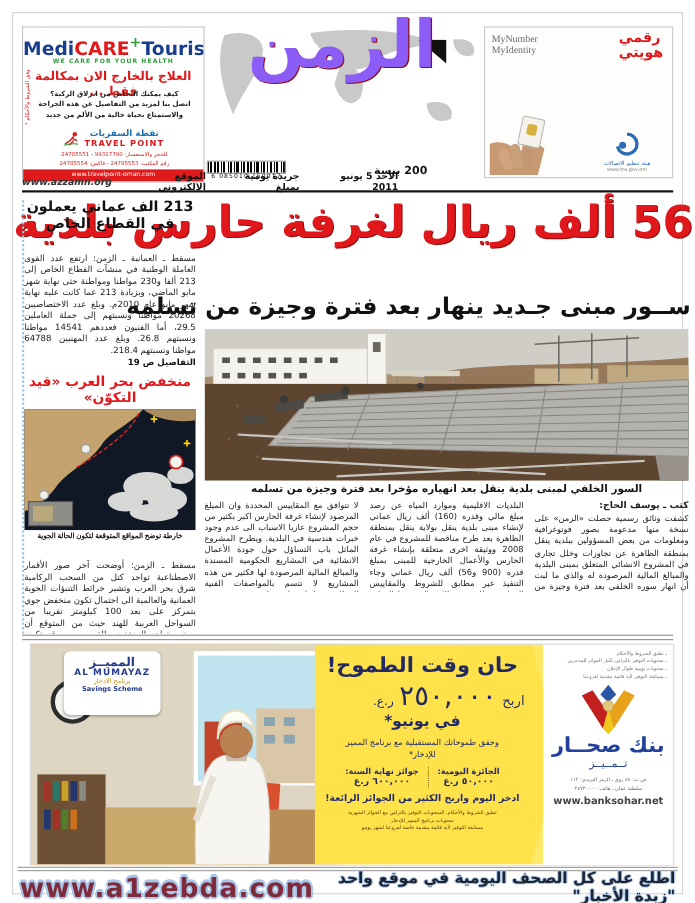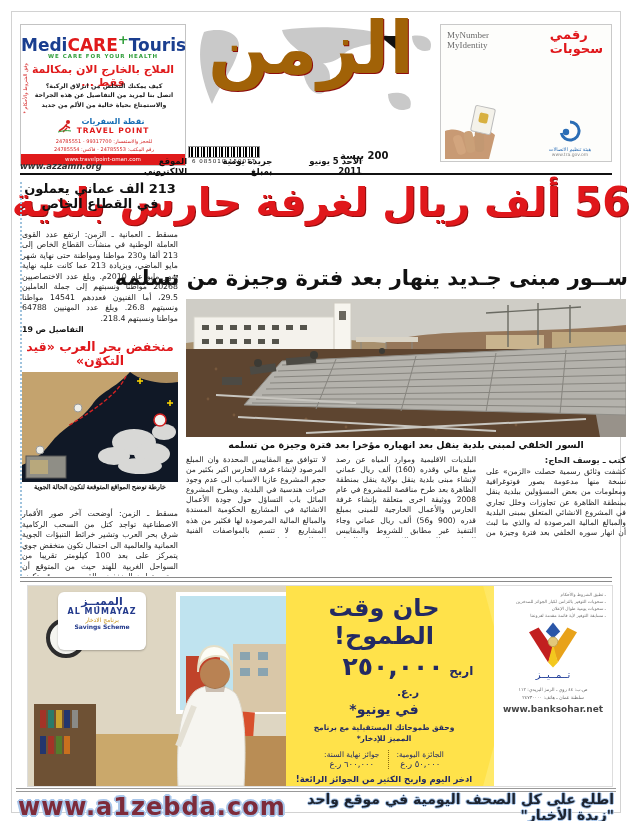--- a/index.html
+++ b/index.html
@@ -17,21 +17,21 @@
   .mc-body { position:absolute; left:8px; top:56px; width:150px; direction:rtl; text-align:center; font-size:6.3px; font-weight:bold; color:#222; white-space:pre-line; line-height:1.5; }
   .mc-travel { position:absolute; left:0; top:92px; width:100%; display:flex; justify-content:center; align-items:center; gap:4px; }
   .mc-travel-txt { text-align:center; }
   .mc-travel-ar { font-size:8px; color:#1a6fb5; font-weight:bold; direction:rtl; }
   .mc-travel-en { font-size:7.5px; color:#e01a1b; font-weight:bold; letter-spacing:1px; }
   .mc-contact { position:absolute; left:4px; top:113px; width:158px; direction:rtl; text-align:center; font-size:5px; color:#d42020; white-space:pre-line; line-height:1.5; }
   .mc-bar { position:absolute; left:0; bottom:0; width:100%; height:11px; background:#e01a1b; color:#fff; font-size:5.5px; text-align:center; line-height:11px; }
 
   .masthead { position:absolute; left:190px; top:20px; width:246px; height:128px; }
   .worldmap { position:absolute; left:0; top:6px; width:246px; height:112px; }
-  .paper-title { position:absolute; right:2px; top:-14px; width:100%; text-align:center; font-size:72px; font-weight:bold; color:#a16207; direction:rtl; text-shadow:1px 1px 0 #8e0d0d; }
+  .paper-title { position:absolute; right:2px; top:-14px; width:100%; text-align:center; font-size:60px; font-weight:bold; color:#8b5cf6; direction:rtl; text-shadow:1px 1px 0 #8e0d0d; }
   .title-accent { position:absolute; right:30px; top:16px; width:26px; height:22px; background:#111; clip-path:polygon(0 0,100% 0,100% 100%); }
   .price { position:absolute; left:340px; top:150px; font-size:10px; font-weight:bold; color:#111; direction:rtl; }
   .barcode-wrap { position:absolute; left:188px; top:146px; width:72px; }
   .barcode { height:12px; background:repeating-linear-gradient(90deg,#000 0 1px,#fff 1px 2px,#000 2px 4px,#fff 4px 6px); border:1px solid #999; }
   .barcode-num { font-size:5.5px; color:#111; text-align:center; letter-spacing:1px; }
   .dateline { position:absolute; left:20px; top:160px; width:592px; height:12px; direction:rtl; display:flex; gap:14px; align-items:center; font-size:8.5px; font-weight:bold; color:#111; justify-content:flex-start; padding-right:250px; }
   .dateline .site { color:#333; direction:ltr;font-style:italic; }
 
   .tra-ad { position:absolute; left:440px; top:24px; width:172px; height:138px; border:1px solid #c9c9c9; background:#fdfdfb; overflow:hidden; }
   .tra-en { position:absolute; left:6px; top:5px; font-size:9px; color:#6b6b6b; white-space:pre-line; line-height:1.15;font-family:Liberation Serif, serif; }
@@ -47,21 +47,21 @@
   
   .lead-head { position:absolute; left:180px; top:182px; width:450px; text-align:center; direction:rtl; color:#e0171b; font-size:40px; font-weight:bold; line-height:1.0; text-shadow:1px 1px 0 #8e0d0d; white-space:nowrap; }
   .lead-sub { position:absolute; left:182px; top:266px; width:446px; text-align:center; direction:rtl; color:#111; font-size:21px; font-weight:bold; white-space:nowrap; }
 
   
   .lcol { position:absolute; left:20px; top:182px; width:158px; height:394px; overflow:hidden; border-left:2px dotted #9fc3dd; padding-left:0; }
   .lcol-inner { width:156px; }
   .a-title { direction:rtl; text-align:center; font-weight:bold; color:#111; font-size:13px; line-height:1.15; }
   .a-title.red { color:#e0171b; font-size:12.5px; margin-top:6px; }
   .a-body { direction:rtl; text-align:justify; font-size:7.8px; color:#222; line-height:1.35; margin-top:18px; }
-  .a-details { direction:rtl; text-align:left; font-size:7.8px; font-weight:bold; color:#111; }
+  .a-details { direction:rtl; text-align:right; font-size:7.8px; font-weight:bold; color:#111; }
   .sat-img { width:156px; height:110px; margin-top:4px; display:block; }
   .sat-cap { direction:rtl; text-align:center; font-size:6.5px; font-weight:bold; color:#111; margin-top:1px;font-family:Liberation Serif, serif; }
 
   
   .main-photo { position:absolute; left:186px; top:299px; width:440px; height:138px; display:block; }
   .photo-cap { position:absolute; left:186px; top:439px; width:440px; text-align:center; direction:rtl; font-size:9.5px; font-weight:bold; color:#111; }
   .lead-cols { position:absolute; left:186px; top:455px; width:440px; height:83px; display:flex; direction:rtl; gap:10px; overflow:hidden; }
   .lead-col { flex:1; direction:rtl; text-align:justify; font-size:7.6px; color:#222; line-height:1.33; }
   .byline { font-weight:bold; font-size:8.5px; margin-bottom:1px; }
 
@@ -78,27 +78,27 @@
   .bank-ad { position:absolute; left:28px; top:586px; width:584px; height:200px; overflow:hidden; box-shadow:0 0 0 1px #ddd; }
   .ba-orange { position:absolute; left:0; top:0; width:466px; height:200px; background:linear-gradient(100deg,#d97a10,#efa61a 30%,#ffd92b 65%,#ffe96a 95%); }
   .ba-photo { position:absolute; left:0; bottom:0; width:280px; height:200px; }
   .ba-box { position:absolute; left:30px; top:6px; width:88px; height:58px; background:#fff; border-radius:6px; text-align:center; padding-top:4px; box-shadow:0 1px 2px rgba(0,0,0,.25); }
   .ba-box .ar { font-size:11px; font-weight:bold; color:#233a8c; direction:rtl; line-height:1; }
   .ba-box .en { font-size:8px; font-weight:bold; color:#233a8c; letter-spacing:1px; }
   .ba-box .sub-ar { font-size:6px; color:#c8941c; direction:rtl; }
   .ba-box .sub-en { font-size:6px; font-weight:bold; color:#233a8c; }
   .ba-arrow { position:absolute; left:258px; top:0; width:224px; height:200px; background:#ffe24a; clip-path:polygon(0 0,88% 0,100% 50%,88% 100%,0 100%); }
   .ba-text { position:absolute; left:258px; top:0; width:196px; height:200px; text-align:center; direction:rtl; color:#232a63; padding-top:8px; }
-  .ba-h { font-size:24px; font-weight:bold; }
-  .ba-win { margin-top:2px; font-weight:bold;padding-left:48px; }
+  .ba-h { font-size:19px; font-weight:bold; }
+  .ba-win { margin-top:2px; font-weight:normal;padding-left:48px; }
   .ba-win .lbl { font-size:12px; } .ba-win .amt { font-size:25px; letter-spacing:-1px; } .ba-win .cur { font-size:11px; }
   .ba-month { font-size:14px; font-weight:bold; margin-top:1px; }
-  .ba-sub { font-size:7.5px; font-weight:bold; margin-top:5px; line-height:1.5; padding:0 26px; }
+  .ba-sub { font-size:7.5px; font-weight:normal; margin-top:5px; line-height:1.5; padding:0 26px; }
   .ba-prizes { display:flex; direction:rtl; justify-content:center; gap:8px; margin-top:5px; }
-  .ba-prize { font-size:7.5px; font-weight:normal; }
+  .ba-prize { font-size:7.5px; font-weight:bold; }
   .ba-prize .v { font-size:8.5px; }
   .ba-sep { border-right:1px dotted #8a6a10; }
   .ba-cta { font-size:8.5px; font-weight:bold; margin-top:5px; }
   .ba-terms { font-size:4.6px; color:#5a430e; margin-top:5px; white-space:pre-line; line-height:1.6; }
   .ba-white { position:absolute; left:466px; top:0; width:118px; height:200px; background:#fff; text-align:center; }
   .bw-terms { font-size:4.4px; color:#777; direction:rtl; white-space:pre-line; line-height:1.6; padding:5px 6px 0; text-align:right; }
   .bw-logo { width:64px; height:48px; margin:2px auto 0; display:block; }
   .bw-name { font-size:19px; font-weight:bold; color:#23409a; direction:rtl; line-height:1.05; }
   .bw-sub { font-size:10px; color:#23409a; direction:rtl; letter-spacing:4px; }
   .bw-contact { font-size:4.6px; color:#666; direction:rtl; white-space:pre-line; line-height:1.7; margin-top:6px; }
@@ -164,21 +164,21 @@
     <span>الأحد 5 يونيو 2011</span>
     <span>جريدة يومية بمبلغ</span>
     <span>الموقع الالكتروني</span>
     <span class="site">www.azzamn.org</span>
   </div>
 
   <div class="tra-ad">
     <div class="tra-en">MyNumber
 MyIdentity</div>
     <div class="tra-ar">رقمي
-سحوبات</div>
+هويتي</div>
     <svg class="tra-photo" viewBox="0 0 70 58">
       <path d="M0,58 L0,30 C10,26 20,30 26,38 C34,30 44,28 50,34 L44,58 Z" fill="#c89a74"></path>
       <rect x="10" y="34" width="9" height="20" rx="4" fill="#d2a57e" transform="rotate(-18 14 44)"></rect>
       <rect x="20" y="30" width="9" height="22" rx="4" fill="#caa078" transform="rotate(-10 24 41)"></rect>
       <rect x="30" y="29" width="9" height="22" rx="4" fill="#c29872" transform="rotate(-2 34 40)"></rect>
       <rect x="28" y="6" width="20" height="26" rx="2" fill="#f4f2ea" stroke="#bbb" transform="rotate(12 38 19)"></rect>
       <rect x="34" y="12" width="9" height="10" rx="2" fill="#d8b040" transform="rotate(12 38 17)"></rect>
     </svg>
     <div class="tra-logo">
       <svg width="22" height="22" viewBox="0 0 22 22">
@@ -402,20 +402,21 @@
 ـ سحوبات التوفير بالتزامن لكبار الجوائز للمدخرين
 ـ سحوبات يومية طوال الإعلان
 ـ مسابقة التوفير لأية قائمة مقدمة لفروعنا</div>
       <svg class="bw-logo" viewBox="0 0 80 60">
         <polygon points="10,14 34,52 40,34 22,8" fill="#c21f1f"></polygon>
         <polygon points="70,14 46,52 40,34 58,8" fill="#e8a21a"></polygon>
         <polygon points="34,52 40,28 46,52 40,58" fill="#f3c81e"></polygon>
         <polygon points="40,2 49,13 40,22 31,13" fill="#2a56a8"></polygon>
         <circle cx="40" cy="26" r="6" fill="#e3c87a" stroke="#b89c4e"></circle>
       </svg>
+      <div class="bw-name">بنك صحــار</div>
       <div class="bw-sub">تــمــيــز</div>
       <div class="bw-contact">ص.ب: ٤٤ روي ـ الرمز البريدي: ١١٢
 سلطنة عمان ـ هاتف: ٢٤٧٣٠٠٠٠</div>
       <div class="bw-site">www.banksohar.net</div>
     </div>
   </div>
 
   <div class="foot-rule"></div>
   <div class="watermark">
     <div class="wm-url">www.a1zebda.com</div>

